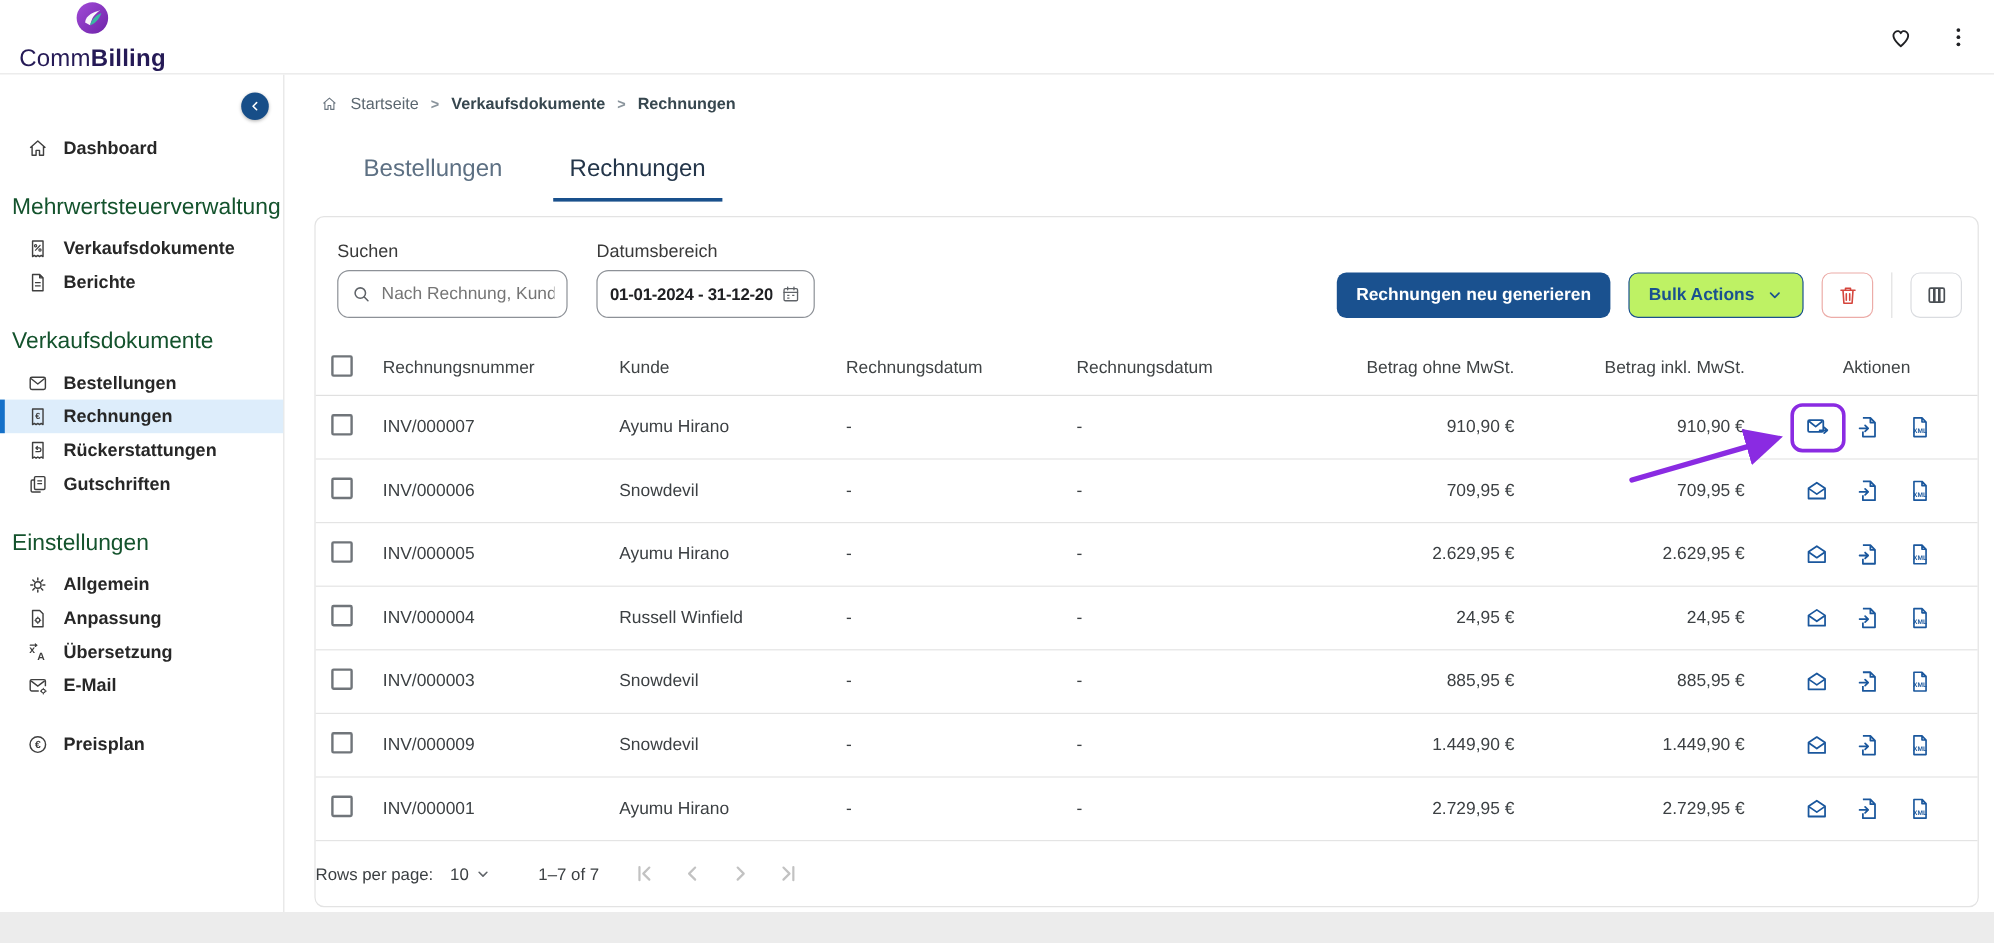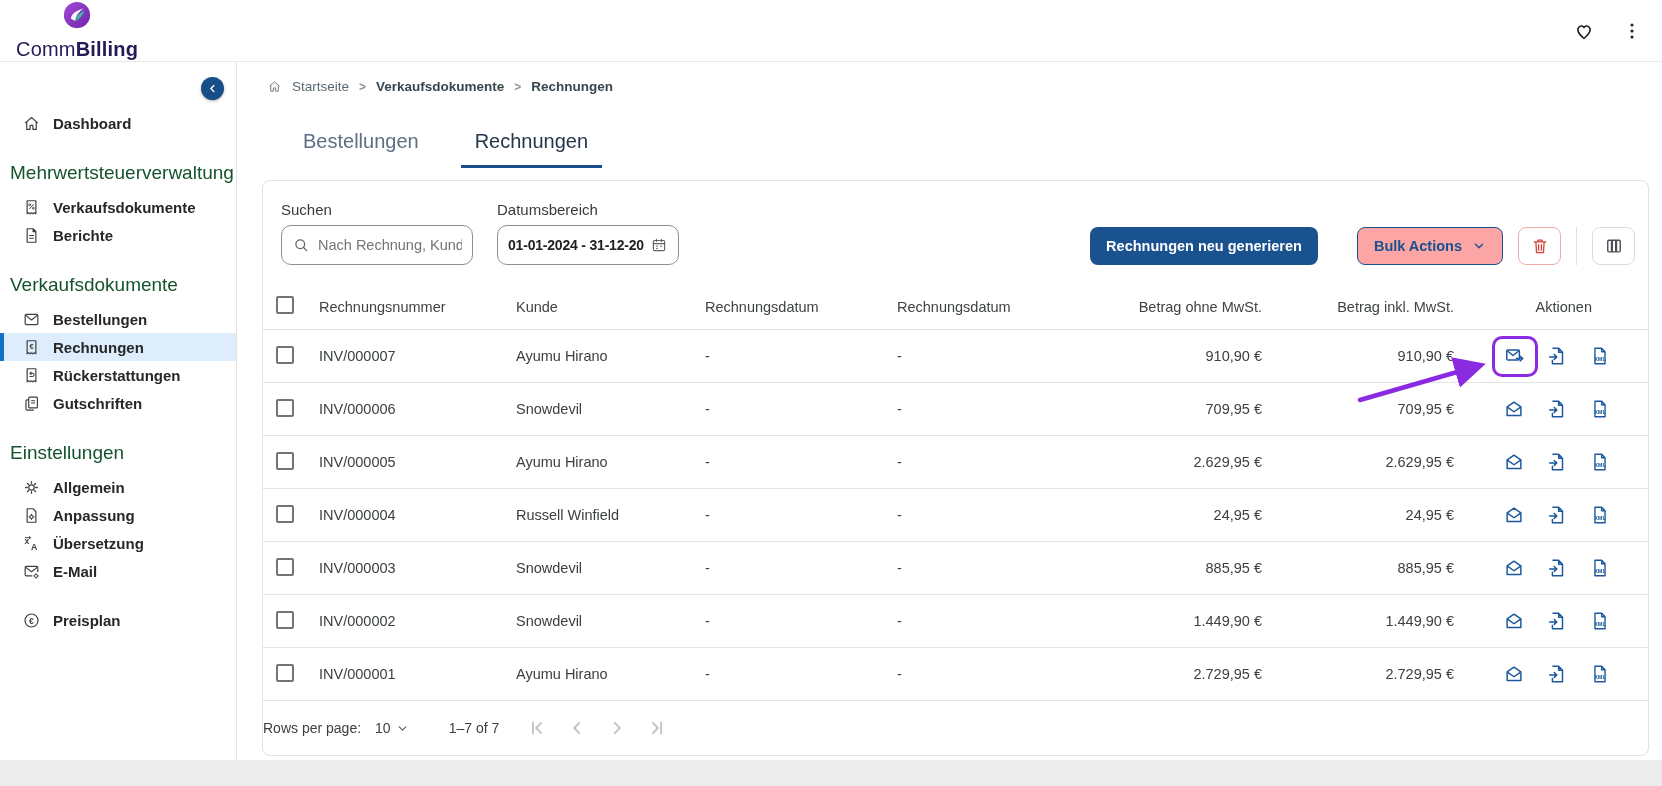--- a/index.html
+++ b/index.html
@@ -59,21 +59,21 @@
   .field label{display:block;font-size:15px;color:#3A3A3A;margin-bottom:7px;}
   .input-wrap{display:flex;align-items:center;border:1px solid #8D9197;border-radius:10px;height:40px;background:#fff;padding:0 10px;}
   .input-wrap svg{width:18px;height:18px;color:#5F6368;flex:0 0 18px;}
   .input-wrap input{border:none;outline:none;font-size:14.5px;color:#202124;width:100%;font-family:inherit;background:transparent;}
   .search-wrap{width:192px;gap:8px;}
   .date-wrap{width:182px;gap:6px;}
   .date-wrap input{font-weight:600;font-size:14px;letter-spacing:-.2px;}
   .toolbar{margin-left:auto;display:flex;align-items:center;gap:15px;}
   .btn{height:38px;border-radius:8px;font-size:14.5px;font-weight:700;cursor:pointer;font-family:inherit;display:flex;align-items:center;justify-content:center;}
   .btn-primary{background:var(--navy);color:#fff;border:none;padding:0 16px;}
-  .btn-outline{background:#fca5a5;color:var(--navy);border:1px solid var(--navy);padding:0 16px;gap:10px;margin-left:24px;}
+  .btn-outline{background:#bef264;color:var(--navy);border:1px solid var(--navy);padding:0 16px;gap:10px;}
   .btn-outline svg{width:14px;height:14px;}
   .btn-square{width:43px;padding:0;}
   .btn-danger{background:#fff;border:1px solid var(--danger-border);color:var(--danger);}
   .btn-danger svg{width:20px;height:20px;}
   .btn-cols{background:#fff;border:1px solid #DADCE0;color:#4A4F54;}
   .btn-cols svg{width:20px;height:20px;}
   .vdivider{width:1px;height:38px;background:#E0E0E0;}
 
   
   .tgrid{display:grid;grid-template-columns:43px 197px 189px 192px 192px 173px 192px 1fr;align-items:center;padding:0 13px;}
@@ -548,21 +548,21 @@
           <button class="aicon">
               <svg>
                 <use href="#i-file-xml"></use>
               </svg>
             </button>
         </span>
       </div>
 
       <div class="tgrid trow">
         <span><span class="checkbox"></span></span>
-        <span>INV/000002</span>
+        <span>INV/000009</span>
         <span>Snowdevil</span>
         <span>-</span>
         <span>-</span>
         <span class="cell-right">1.449,90 €</span>
         <span class="cell-right">1.449,90 €</span>
         <span class="actions-cell">
           <button class="aicon">
               <svg>
                 <use href="#i-mail-open"></use>
               </svg>

